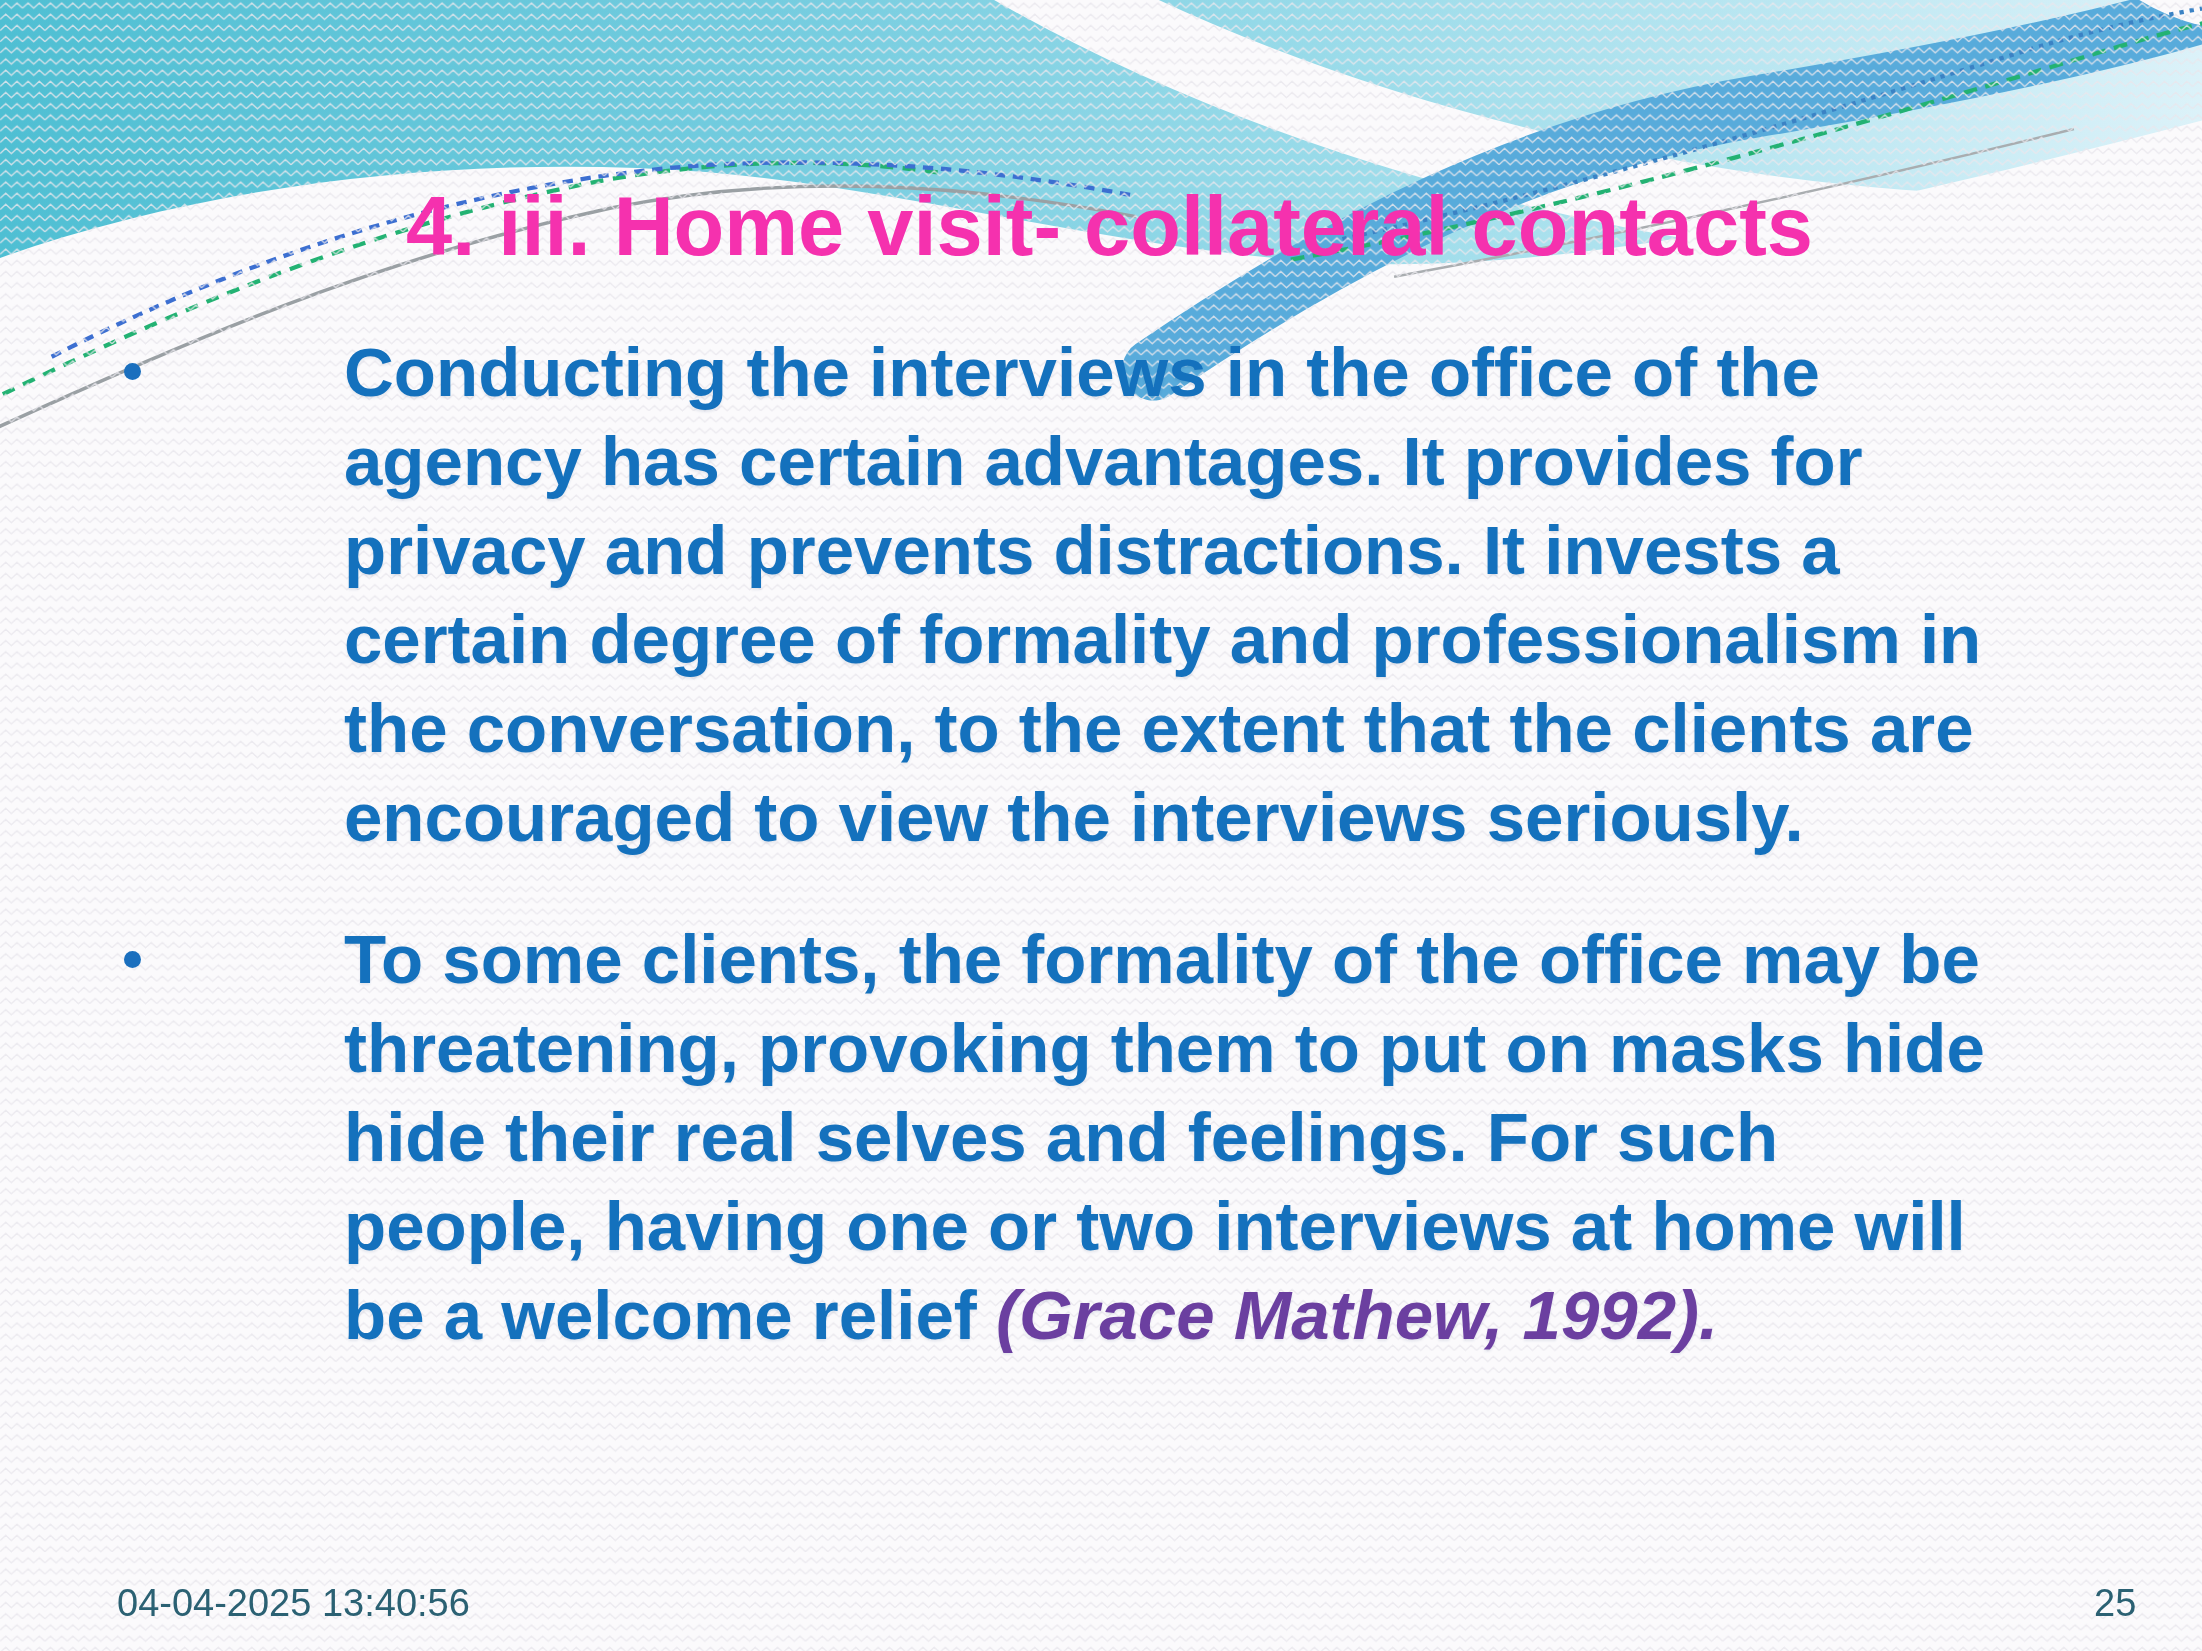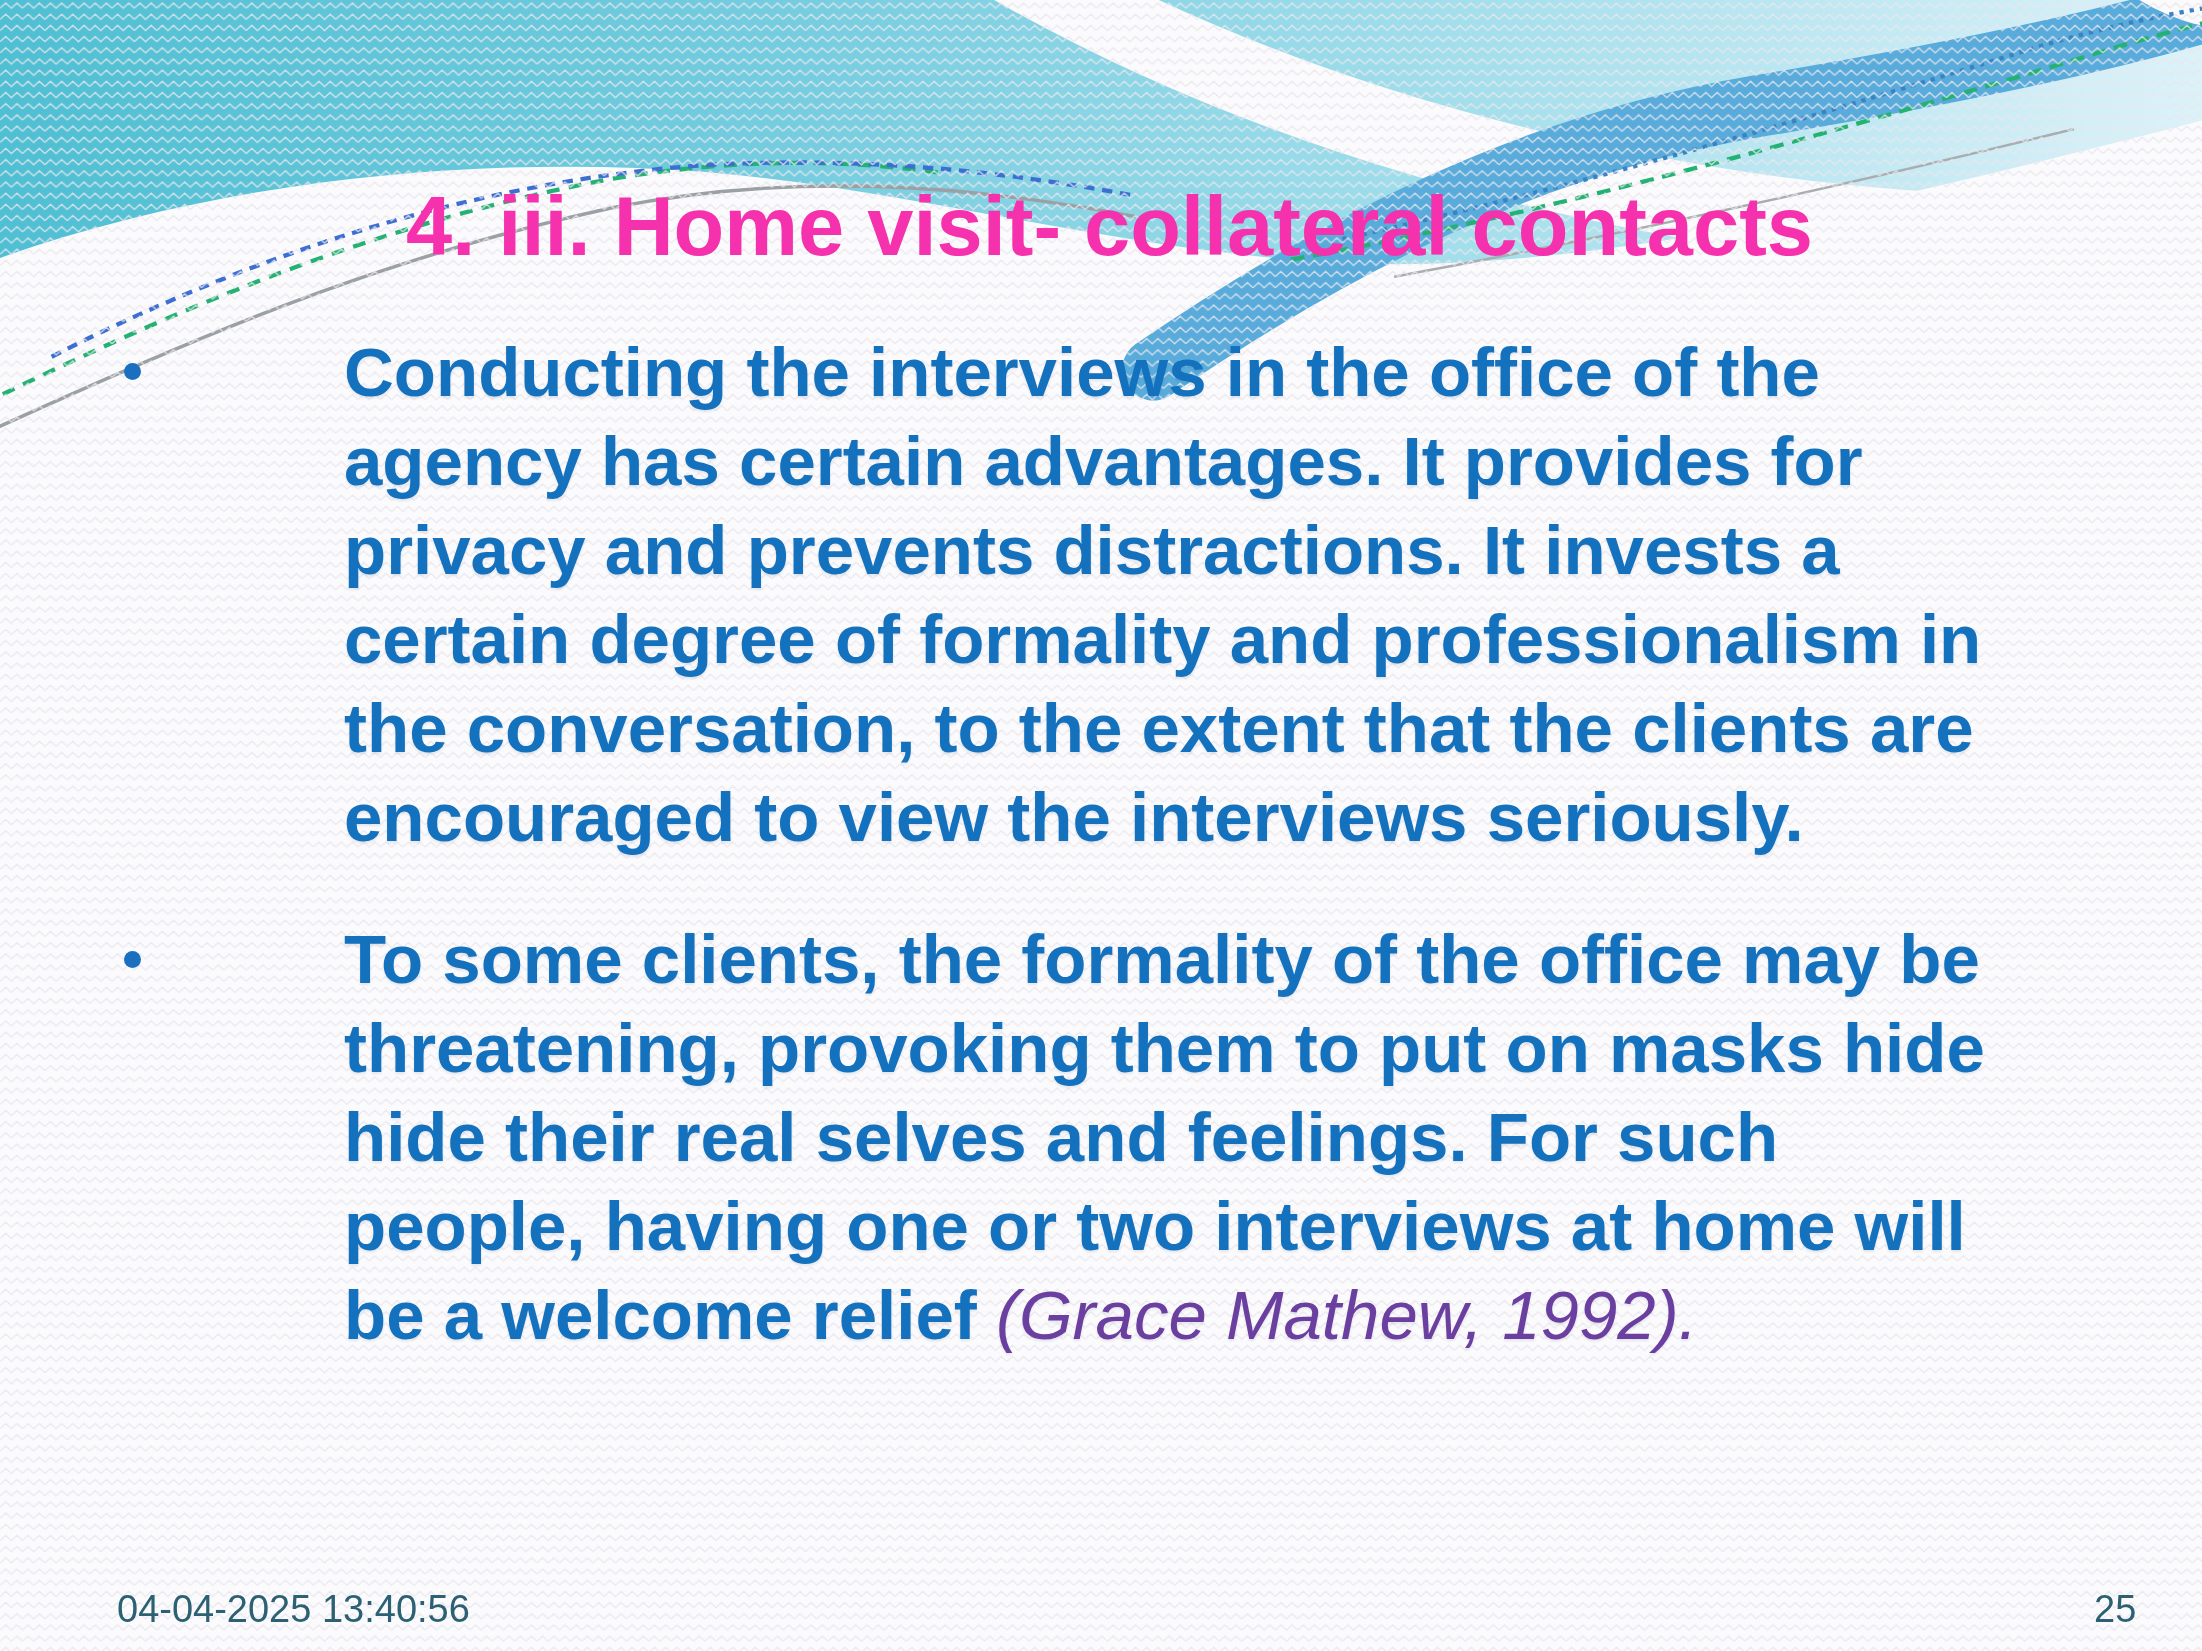--- a/index.html
+++ b/index.html
@@ -24,24 +24,24 @@
     margin-left:16px;
   }
   .bullet-text.first{top:328px;}
   .bullet-text.second{top:915px;}
   .dot{
     position:absolute;left:116px;width:17px;height:17px;border-radius:50%;
     background:#1a6fbe;
   }
   .dot.first{top:363px;}
   .dot.second{top:951px;}
-  .citation{font-style:italic;font-weight:normal;color:#6b3fa0;}
+  .citation{font-style:italic;font-weight:bold;color:#6b3fa0;}
   .footer-item{
     position:absolute;top:1583px;height:41px;line-height:41px;
-    color:#2b6173;font-size:38px;font-weight:normal;margin-top:6px;
+    color:#2b6173;font-size:38px;font-weight:normal;
   }
   .footer-date{left:109px;}
   .footer-center{left:846px;}
   .footer-page{left:2086px;}
 </style>
 </head>
 <body>
 
 <div class="slide">
 

